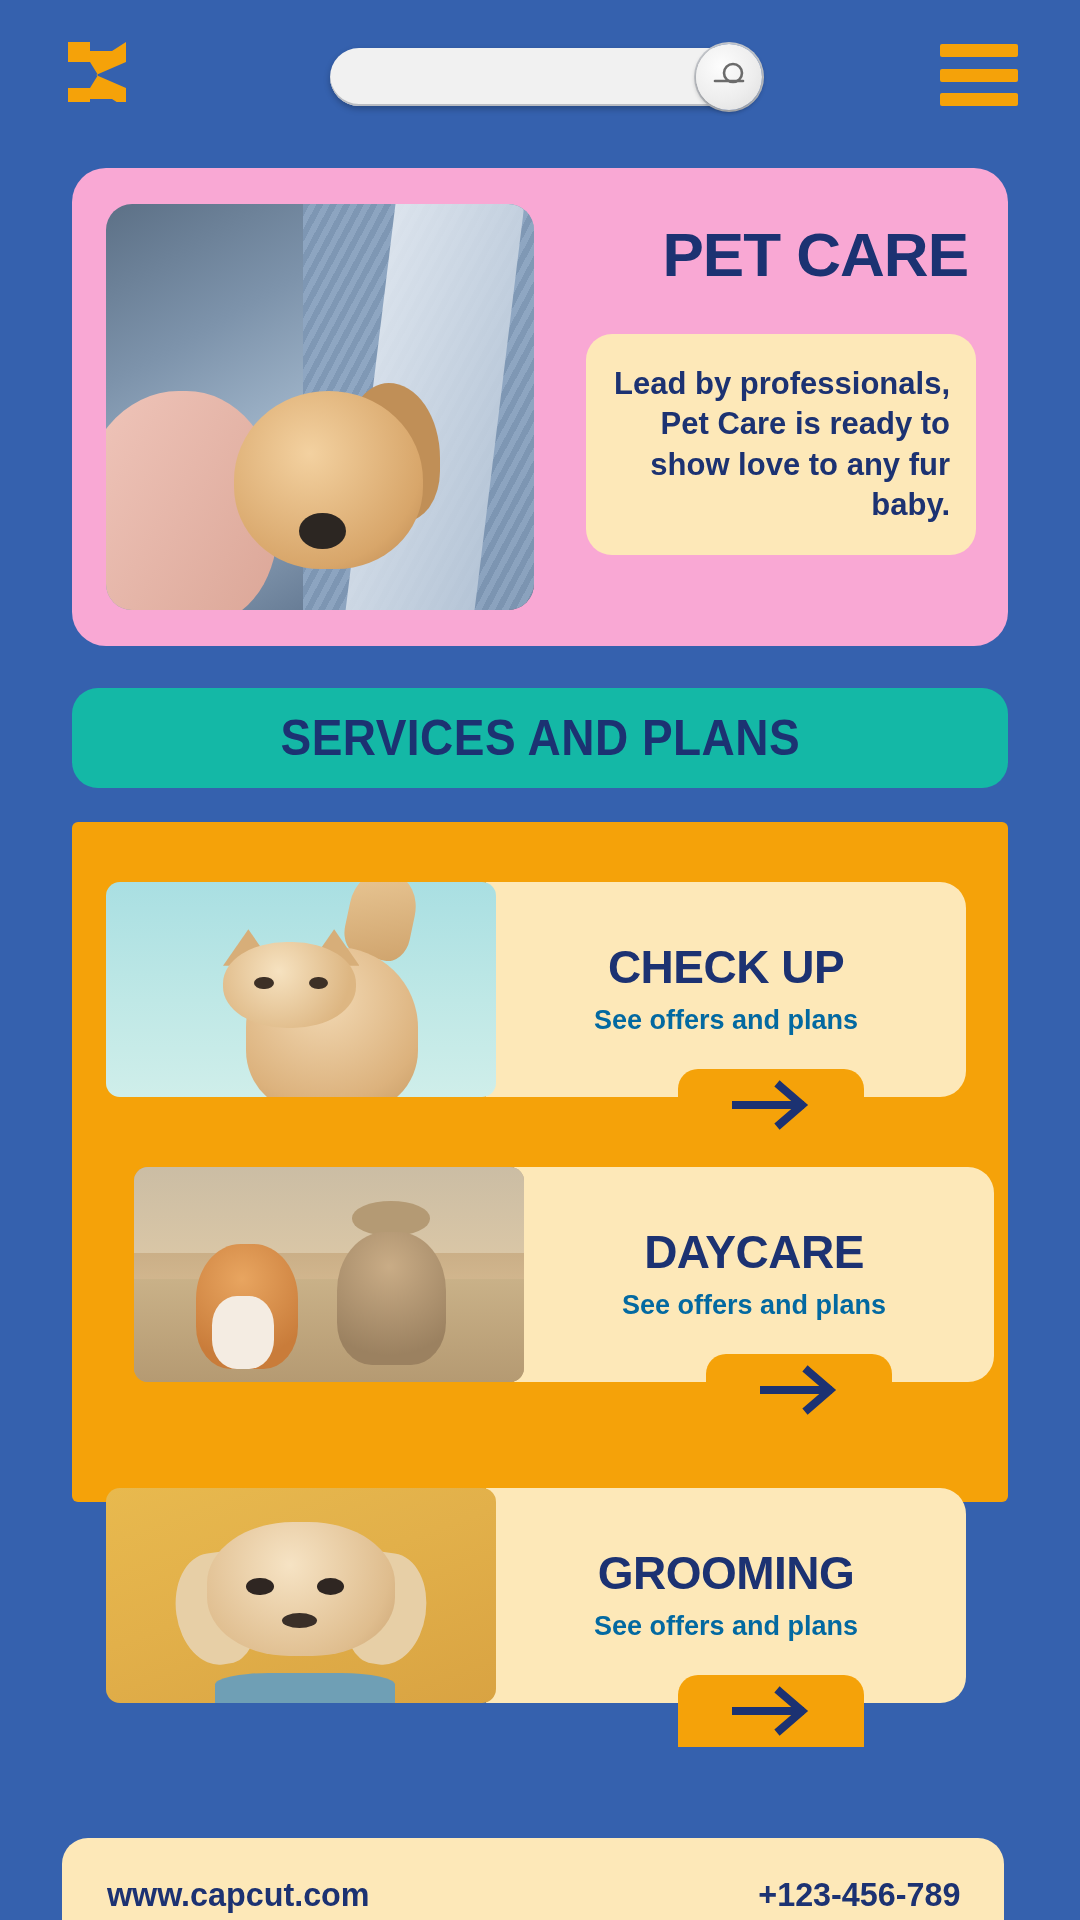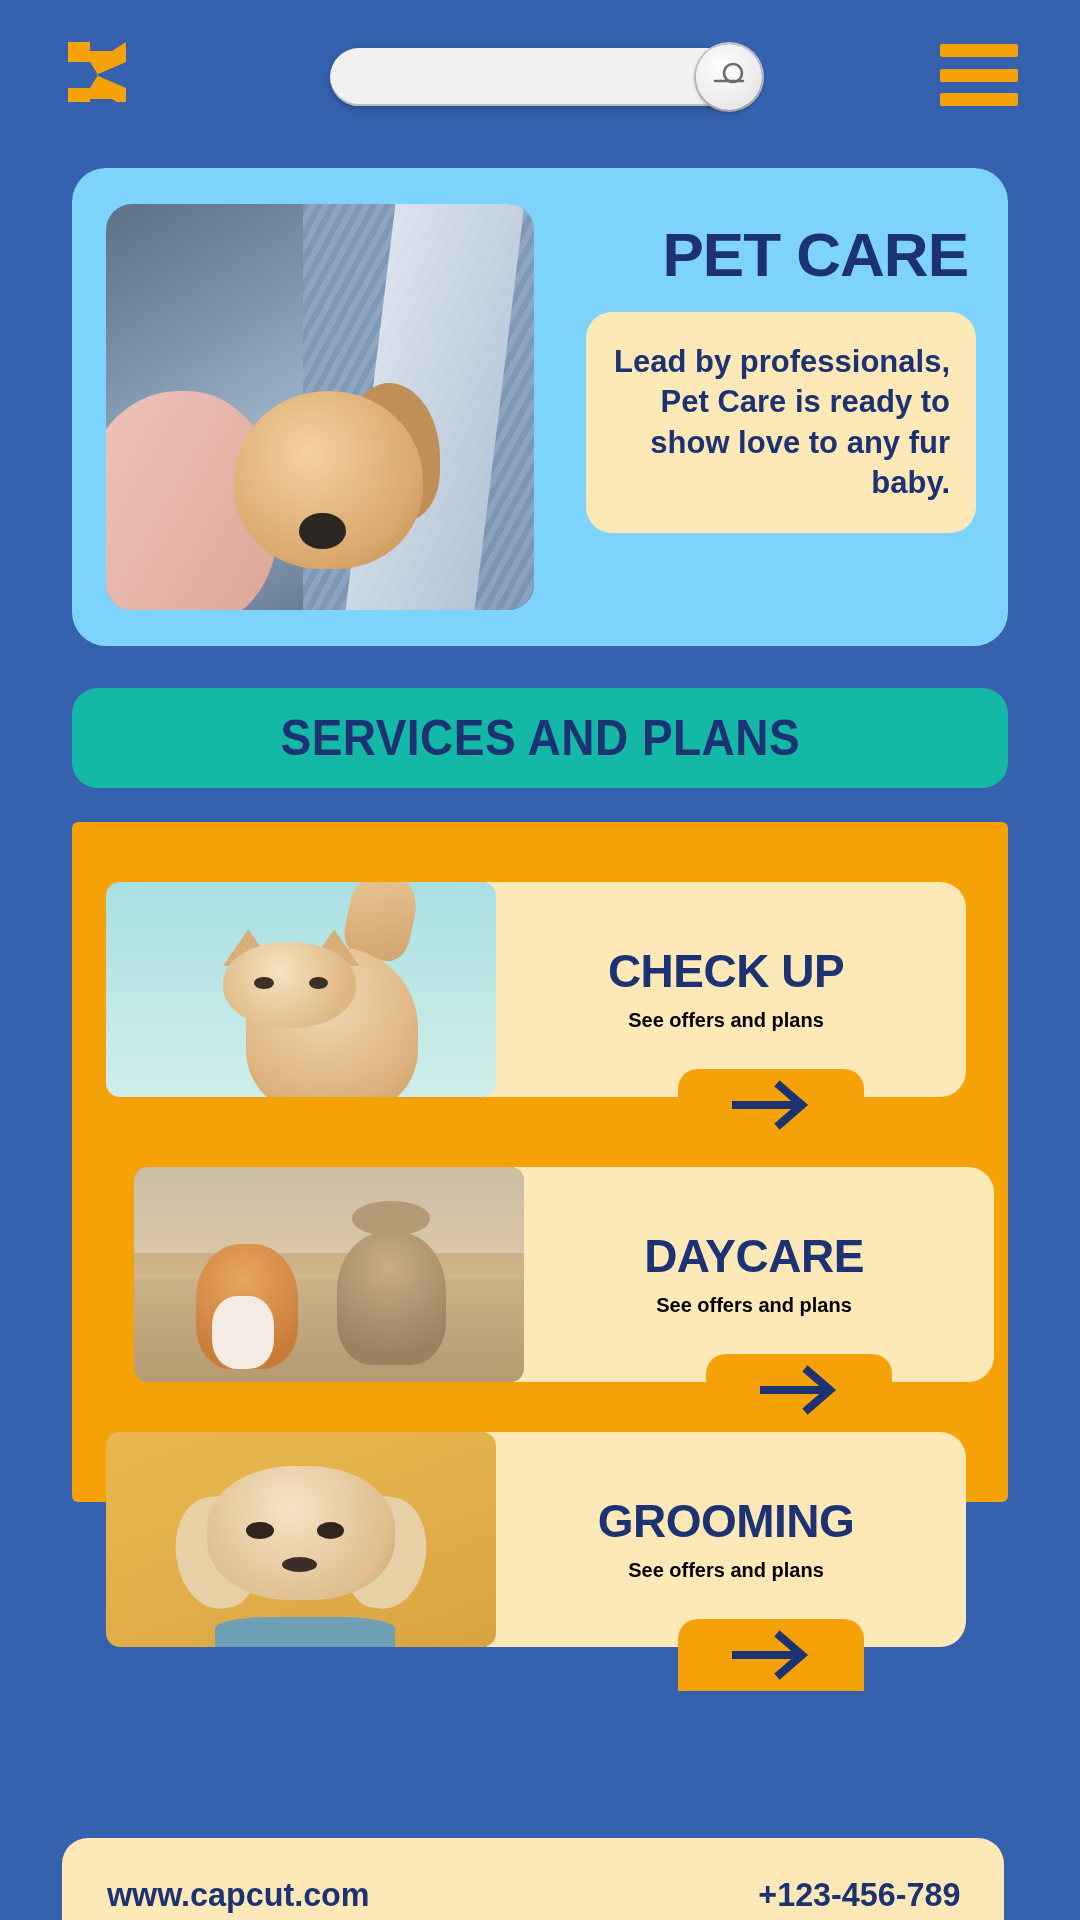--- a/index.html
+++ b/index.html
@@ -46,21 +46,21 @@
     position:absolute; right:62px; top:44px;
     width:78px; height:62px;
     display:flex; flex-direction:column; justify-content:space-between;
   }
   .menu-btn span { display:block; height:13px; background:#f5a209; border-radius:2px; }
 
   
   .hero {
     position:absolute; left:72px; top:168px;
     width:936px; height:478px;
-    background:#7dd3fc;
+    background:#f9a8d4;
     border-radius:34px;
     display:flex;
   }
   .hero-photo {
     position:absolute; left:34px; top:36px;
     width:428px; height:406px;
     border-radius:26px;
     overflow:hidden;
   }
   .hero-right {
@@ -68,21 +68,21 @@
     width:396px; height:420px;
     display:flex; flex-direction:column; align-items:flex-end;
   }
   .hero-title {
     font-size:62px; font-weight:bold; color:#1c3272;
     letter-spacing:-1px; line-height:1.0;
     margin-top:28px; margin-right:8px;
     white-space:nowrap;
   }
   .hero-note {
-    margin-top:26px;
+    margin-top:48px;
     width:390px;
     background:#fde8b8;
     border-radius:26px;
     padding:30px 26px 30px 26px;
     color:#1c3272;
     font-size:31px; font-weight:bold; line-height:1.3;
     text-align:right;
   }
 
   
@@ -105,21 +105,21 @@
     width:936px; height:680px;
     background:#f5a209;
     border-radius:6px;
   }
   .service-card {
     position:absolute; left:34px;
     width:860px; height:215px;
   }
   .sc1 { top:60px; }
   .sc2 { top:345px;margin-left:28px; }
-  .sc3 { top:610px; }
+  .sc3 { top:666px; }
 
   .sc-photo {
     position:absolute; left:0; top:0;
     width:390px; height:215px;
     border-radius:14px;
     overflow:hidden;
     z-index:2;
   }
   .sc-body {
     position:absolute; left:380px; top:0;
@@ -128,21 +128,21 @@
     border-radius:0 26px 26px 0;
     display:flex; flex-direction:column;
     align-items:center; justify-content:center;
     z-index:1;
   }
   .sc-title {
     color:#1c3272; font-size:46px; font-weight:bold;
     letter-spacing:-0.5px; line-height:1.05;
   }
   .sc-sub {
-    color:#000000; font-size:20px; font-weight:bold;
+    color:#0369a1; font-size:27px; font-weight:bold;
     margin-top:14px;
   }
   .sc-arrow {
     position:absolute; left:572px; top:187px;
     width:186px; height:72px;
     background:#f5a209;
     border-radius:20px 20px 0 0;
     display:flex; align-items:center; justify-content:center;
     z-index:3;
   }

